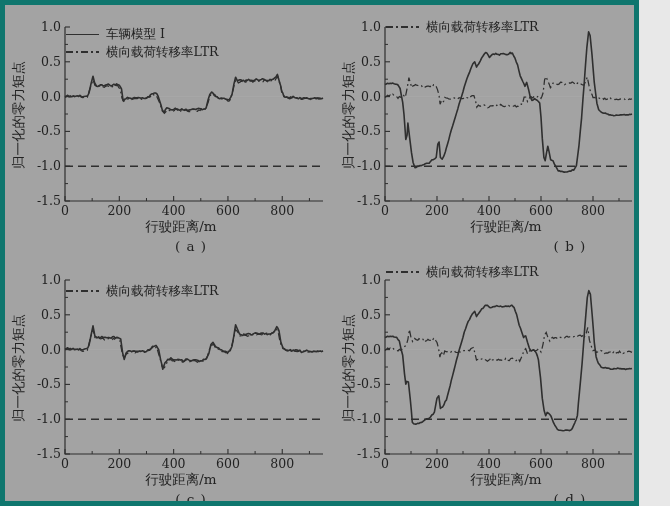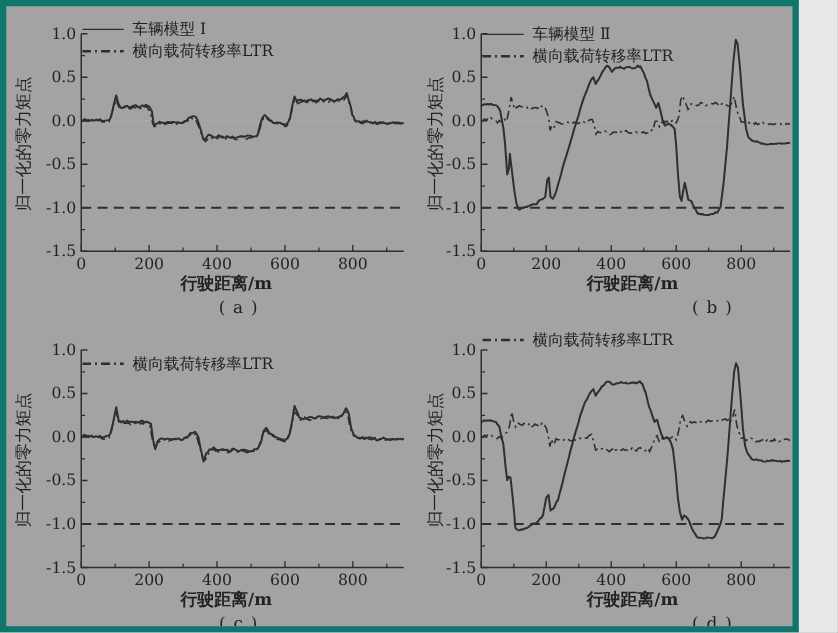--- a/index.html
+++ b/index.html
@@ -12,29 +12,29 @@
   #p0{left:0;top:0}
   #p1{left:335px;top:0}
   #p2{left:0;top:253px}
   #p3{left:335px;top:253px}
   svg.plot{position:absolute;left:0;top:0;}
   svg.plot text{font-family:"DejaVu Serif","Liberation Serif",serif;fill:#222;font-size:12.5px;}
   .ylab{position:absolute;white-space:nowrap;font-size:13.5px;
         transform:translate(-50%,-50%) rotate(-90deg);}
   #p0 .ylab,#p2 .ylab{left:14px;top:110px}
   #p1 .ylab,#p3 .ylab{left:9px;top:110px}
-  .xlab{position:absolute;top:213px;transform:translateX(-50%);font-size:13.5px;white-space:nowrap;font-weight:bold;}
+  .xlab{position:absolute;top:213px;transform:translateX(-50%);font-size:13.5px;white-space:nowrap;}
   #p0 .xlab,#p2 .xlab{left:176px}
   #p1 .xlab,#p3 .xlab{left:166px}
   .cap{position:absolute;top:233px;transform:translateX(-50%);font-size:13.5px;
        letter-spacing:1px;white-space:nowrap;}
   #p0 .cap,#p2 .cap{left:186px}
   #p1 .cap,#p3 .cap{left:230px}
   .legend{position:absolute;}
-  #p0 .legend{left:61px;top:9px}
+  #p0 .legend{left:61px;top:20px}
   #p1 .legend{left:46px;top:13px}
   #p2 .legend{left:61px;top:24px}
   #p3 .legend{left:46px;top:5px}
   .lrow{display:flex;align-items:center;height:18px;gap:7px;font-size:12.5px;white-space:nowrap;}
   .sw{width:33px;height:0;border-top:1.7px solid #2f2f2f;flex:none;}
   .sw.dd{border:0;height:1.8px;
      background:repeating-linear-gradient(90deg,#2f2f2f 0 7px,rgba(0,0,0,0) 7px 10px,#2f2f2f 10px 12px,rgba(0,0,0,0) 12px 15px);}
 </style>
 </head>
 <body>
@@ -132,24 +132,20 @@
         <line x1="175" y1="196" x2="175" y2="193" stroke="#2f2f2f" stroke-width="1"></line>
         <line x1="227" y1="196" x2="227" y2="193" stroke="#2f2f2f" stroke-width="1"></line>
         <line x1="279" y1="196" x2="279" y2="193" stroke="#2f2f2f" stroke-width="1"></line>
         <path d="M45 22 L45 196 L292 196" fill="none" stroke="#2f2f2f" stroke-width="1.2"></path>
         <path d="M45.0 92.6L46.3 91.5L47.6 90.2L48.9 91.0L50.2 90.1L51.5 90.8L52.8 89.2L54.1 90.7L55.4 91.4L56.7 91.7L58.0 93.4L59.3 91.5L60.6 92.3L61.9 91.4L63.2 89.8L64.2 91.2L65.3 92.3L67.1 83.5L68.9 72.7L70.5 78.6L72.0 82.6L73.1 80.7L74.1 80.7L75.4 79.6L76.7 80.2L77.9 80.5L79.1 81.0L80.4 80.5L81.6 80.8L82.8 82.6L84.0 81.7L85.2 82.0L86.4 81.4L87.6 81.1L88.9 81.2L90.1 81.8L91.3 80.2L92.5 81.3L93.7 79.6L94.9 79.6L96.2 81.6L97.5 84.6L99.1 90.6L100.1 99.3L101.4 95.9L102.7 97.6L103.8 96.0L104.8 92.3L106.1 93.0L107.4 93.1L108.7 94.0L110.2 94.2L111.6 93.3L113.1 92.8L114.3 92.8L115.5 93.9L116.6 94.0L117.8 93.9L119.1 92.7L120.4 93.0L121.7 93.6L123.0 93.7L124.3 92.7L125.6 93.4L126.9 92.6L128.2 93.0L129.5 93.4L130.8 91.5L132.1 90.7L133.9 90.6L135.5 95.6L136.8 102.3L138.3 100.2L140.2 101.3L141.4 100.3L142.6 100.0L143.8 99.7L145.1 100.5L146.4 101.5L147.7 102.7L149.0 102.3L150.3 100.9L151.6 100.9L152.9 100.6L154.2 101.4L155.5 101.7L156.8 100.2L158.1 101.4L159.4 100.5L160.7 99.4L162.0 100.5L163.3 101.4L164.6 101.5L165.9 101.2L167.2 100.2L168.5 100.3L169.8 101.2L171.1 101.5L172.4 101.0L173.7 101.2L175.0 100.4L176.3 101.9L177.6 101.2L178.9 101.6L180.2 100.7L181.2 99.0L182.3 99.5L184.1 92.0L185.7 92.0L187.5 96.5L189.0 94.0L190.1 92.0L191.1 91.8L192.3 92.9L193.5 91.8L194.8 93.1L196.0 92.6L197.2 92.0L198.4 90.9L199.7 91.8L201.0 93.3L202.0 91.3L203.1 87.8L204.6 74.8L206.2 71.7L207.2 74.6L208.3 77.0L209.3 79.4L210.4 82.7L211.7 81.3L213.0 78.0L214.2 78.0L215.4 78.3L216.6 79.2L217.9 79.5L219.2 78.9L220.5 77.1L221.8 77.4L223.1 79.0L224.4 79.7L225.7 79.0L227.0 78.5L228.3 78.2L229.6 77.9L230.9 78.1L232.2 77.0L233.5 77.8L234.8 78.9L236.1 79.9L237.4 78.0L238.7 78.5L240.0 77.9L241.3 79.2L242.6 79.8L243.9 80.1L245.7 76.4L247.3 72.1L249.1 81.2L250.9 88.3L252.0 89.4L253.0 92.6L254.3 92.4L255.6 92.8L256.9 93.1L258.4 92.6L259.8 93.5L261.3 93.6L262.5 92.9L263.7 94.4L264.8 93.2L266.0 94.6L267.3 94.1L268.6 93.8L269.9 92.3L271.2 93.9L272.5 94.2L273.8 94.2L275.1 94.5L276.4 94.1L277.7 94.5L279.0 94.5L280.3 94.0L281.6 94.1L282.9 93.9L284.2 93.8L285.5 95.0L286.8 94.4L288.1 94.7L289.4 93.9L290.7 94.4L292.0 93.7" fill="none" stroke="#2f2f2f" stroke-width="1.25" stroke-dasharray="7 3 1.8 3"></path>
         <path d="M45.0 79.6L46.3 79.0L47.6 78.3L48.9 78.7L50.2 78.2L51.5 78.6L52.8 78.1L54.1 78.8L55.4 79.1L56.7 79.2L58.0 80.0L59.0 81.6L60.1 83.5L61.4 90.7L62.7 97.3L64.0 109.5L65.8 134.5L67.1 130.0L67.9 118.1L69.7 133.1L71.5 147.7L73.1 157.5L74.9 162.6L76.2 162.4L77.5 161.4L78.8 161.3L80.1 160.5L81.4 160.6L82.7 159.9L84.0 159.4L85.3 158.8L86.6 158.3L87.9 158.3L89.2 158.3L90.5 156.4L91.8 154.9L93.1 154.7L94.7 153.9L96.2 152.5L97.8 139.1L99.1 137.0L100.4 152.5L102.2 154.1L103.8 151.2L105.3 147.0L106.5 142.4L107.7 138.4L108.8 134.6L110.0 129.6L111.3 125.0L112.6 121.1L113.9 116.8L115.2 112.6L116.5 108.1L117.8 103.9L119.1 99.0L120.4 94.9L121.7 90.9L123.0 86.8L124.3 81.8L125.6 77.7L126.9 73.7L128.2 70.4L129.5 67.4L130.6 64.2L131.8 61.3L132.9 58.8L134.7 56.8L136.5 62.1L137.6 60.2L138.6 59.0L140.2 56.1L141.7 52.9L143.0 51.0L144.3 49.0L145.6 47.6L146.9 48.1L148.2 50.1L149.5 52.5L150.8 50.9L152.1 49.6L153.3 49.1L154.5 49.5L155.8 48.3L157.0 49.3L158.2 49.4L159.4 50.1L160.7 48.8L162.0 48.7L163.3 48.5L164.6 49.1L165.9 49.6L167.2 49.6L168.6 49.3L170.1 47.4L171.2 48.6L172.4 48.1L173.7 51.0L175.0 53.2L176.3 57.1L177.6 59.8L178.9 65.6L180.2 70.8L181.5 73.7L182.8 76.5L183.8 78.5L184.9 81.3L186.7 77.4L188.5 84.2L190.1 91.4L191.9 95.4L193.2 94.9L194.5 93.7L195.8 94.5L197.1 95.2L198.4 96.5L199.7 98.1L201.0 112.3L202.3 133.4L203.9 152.4L205.2 155.7L206.5 147.8L207.8 141.2L209.1 146.9L210.6 154.7L211.8 155.3L213.0 155.8L214.3 158.9L215.6 161.2L216.9 163.4L218.2 166.0L219.4 165.8L220.6 166.5L221.8 166.2L223.1 166.9L224.4 167.1L225.7 167.0L227.0 167.0L228.3 166.5L229.6 166.1L230.9 166.1L232.3 164.8L233.8 165.2L235.1 162.9L236.4 160.7L237.7 150.6L239.0 140.3L240.3 126.1L241.6 112.8L242.9 94.7L244.2 78.2L245.5 60.0L246.8 43.2L248.6 26.8L250.1 30.5L252.0 49.6L253.1 63.4L254.3 77.7L255.6 88.0L256.9 98.2L258.7 104.7L260.0 106.0L261.3 107.2L262.6 107.9L263.9 108.2L265.2 108.0L266.5 108.7L267.7 109.0L268.9 109.9L270.2 109.8L271.4 110.3L272.6 110.3L273.8 110.7L275.1 110.5L276.4 110.0L277.7 110.2L279.0 110.2L280.3 109.9L281.6 109.9L282.9 109.7L284.2 109.6L285.5 110.1L286.8 109.7L288.1 109.9L289.4 109.4L290.7 109.5L292.0 109.0" fill="none" stroke="#2f2f2f" stroke-width="1.6" stroke-linejoin="round"></path>
       </svg>
     <div class="ylab">归一化的零力矩点</div>
     <div class="legend">
       <div class="lrow">
-        <span class="sw"></span>
-        <span>车辆模型 Ⅱ</span>
-      </div>
-      <div class="lrow">
         <span class="sw dd"></span>
         <span>横向载荷转移率LTR</span>
       </div>
     </div>
     <div class="xlab">行驶距离/m</div>
     <div class="cap">( b )</div>
   </div>
 
   <div class="panel" id="p2">
     <svg class="plot" width="335" height="253">

